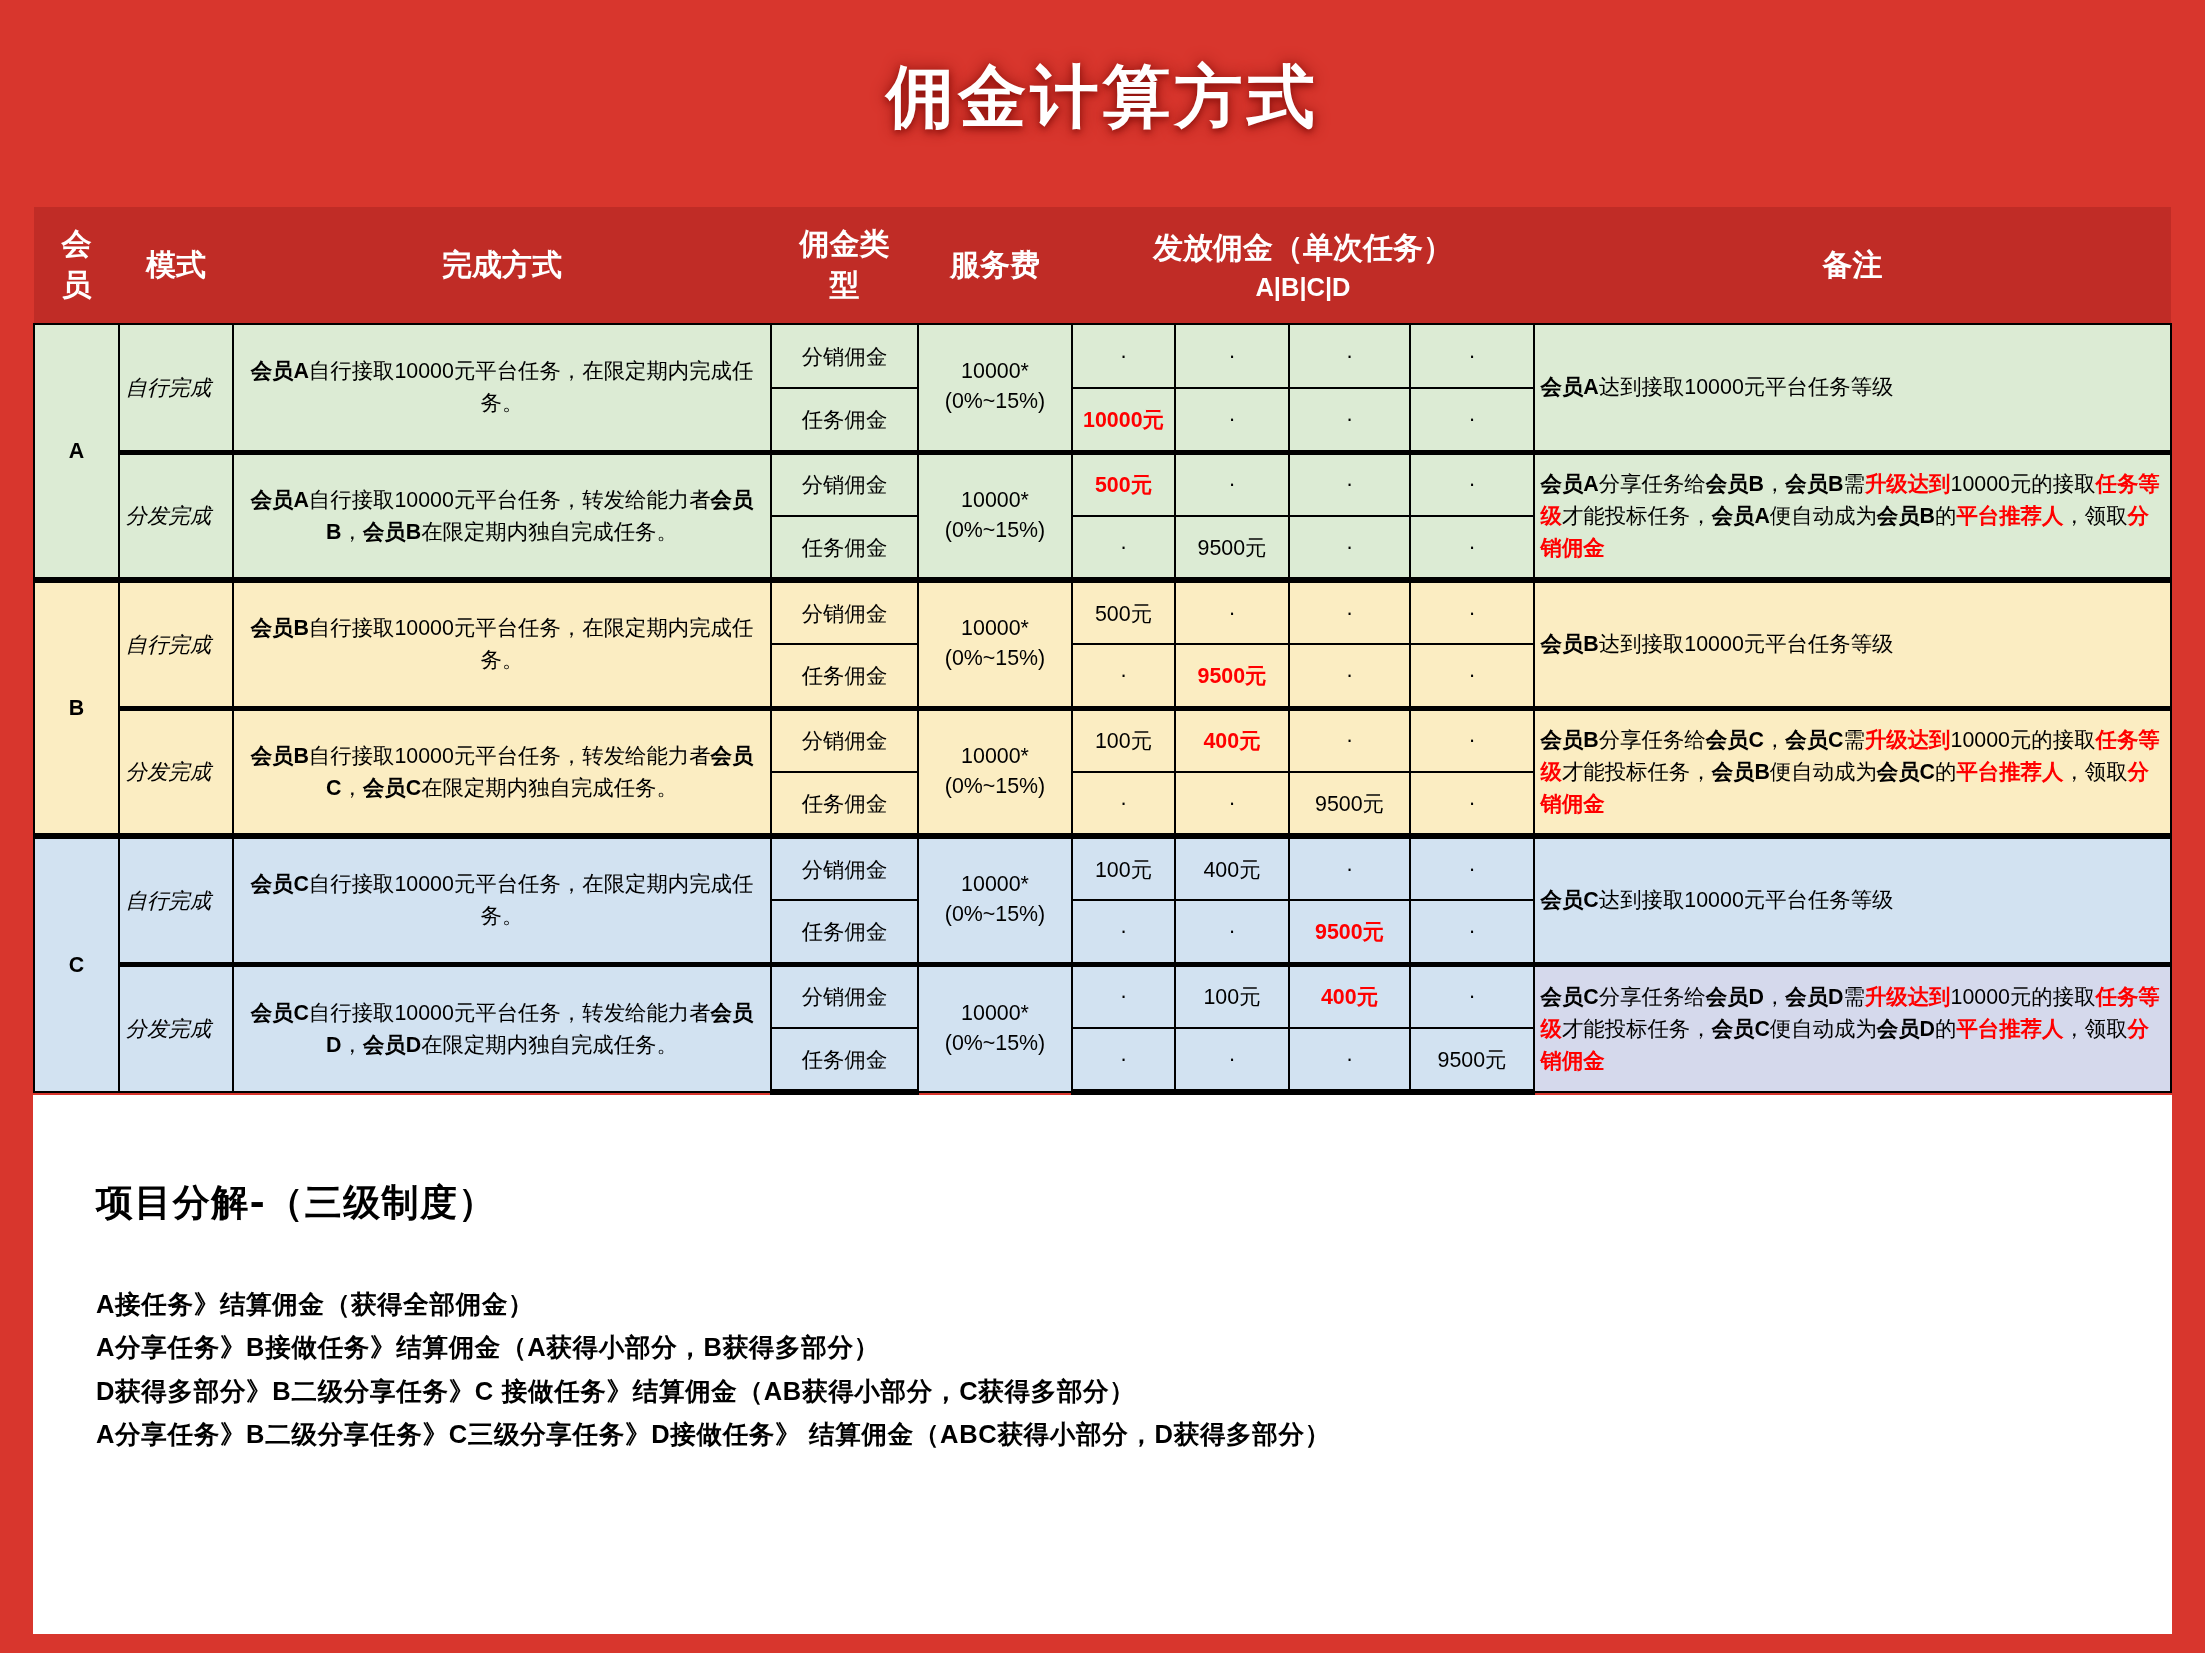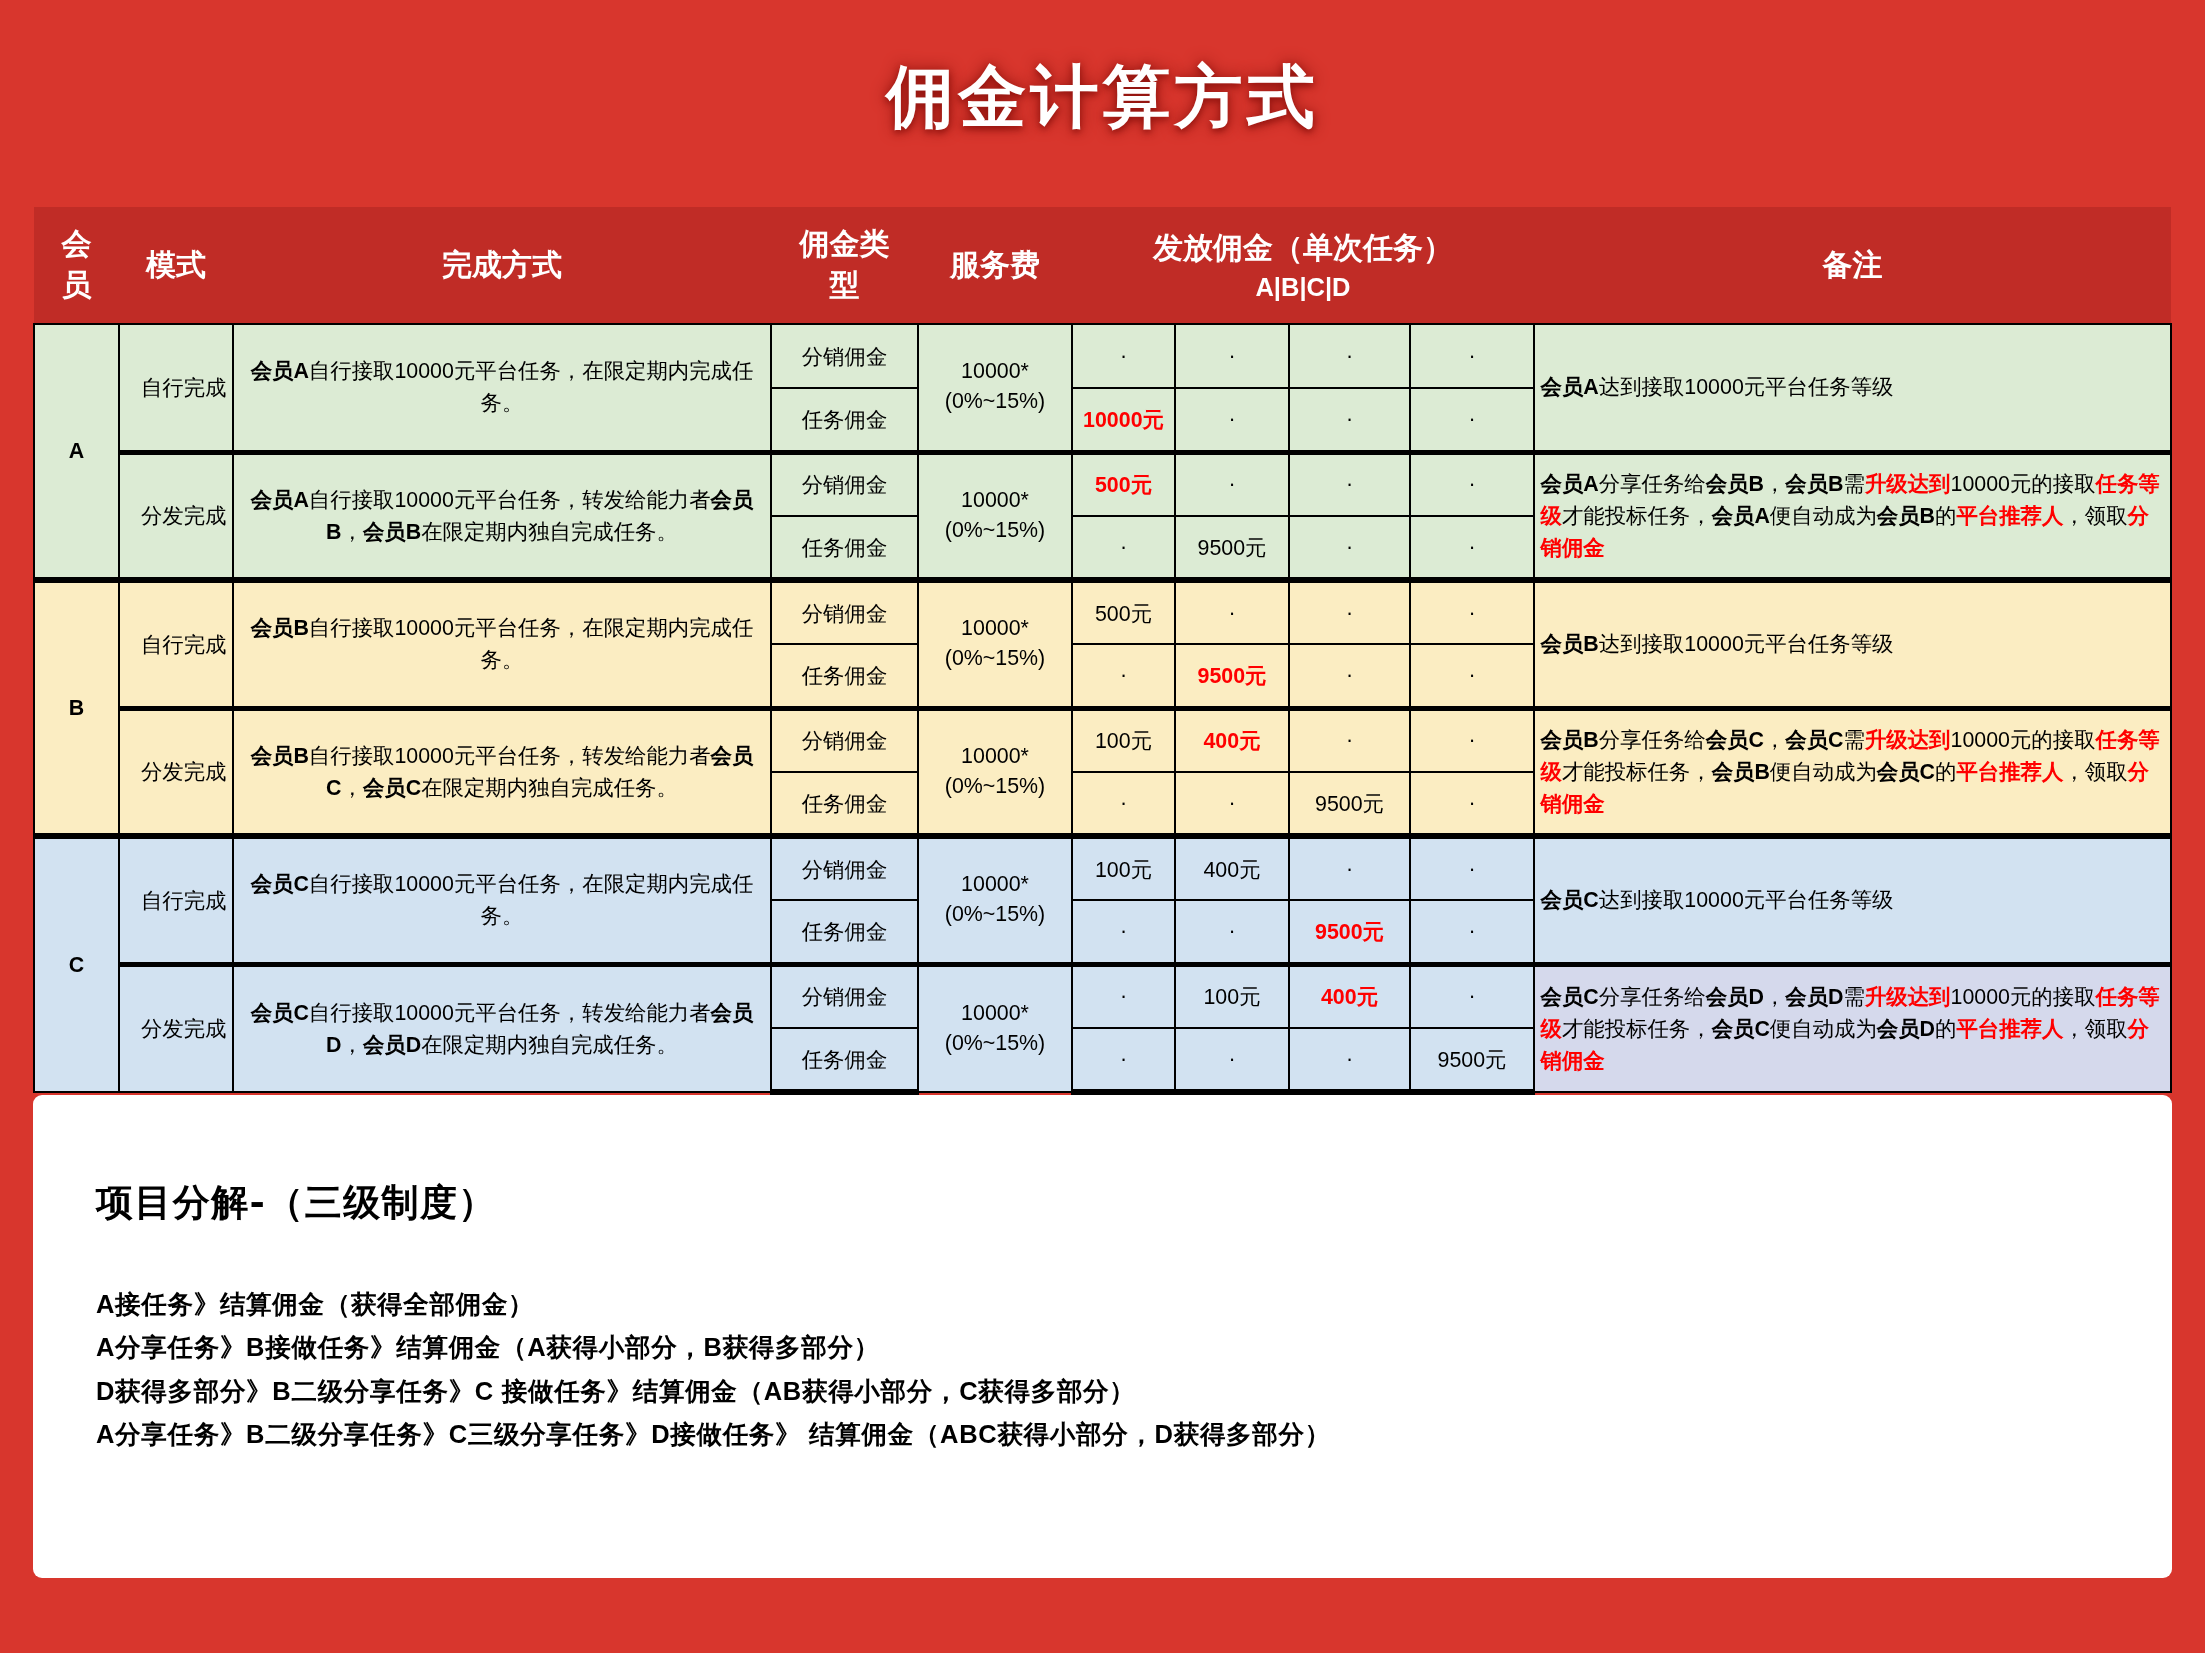--- a/index.html
+++ b/index.html
@@ -36,33 +36,32 @@
   tr.row-tall{height:93px;}
   tr.mode-sep td{border-top:5.5px solid var(--border_black);}
   tr.sec-sep td{border-top:6.2px solid var(--border_black);}
   tr.grp-end td{border-bottom:5.5px solid var(--border_black);}
   tr.table-end td{border-bottom:6.2px solid var(--border_black);}
   tr.sec-a td{background:var(--section_a);}
   tr.sec-b td{background:var(--section_b);}
   tr.sec-c td{background:var(--section_c);}
   td.remark-lav{background:var(--remark_lavender) !important;}
   .cell-member{text-align:center;font-size:29px;font-weight:600;}
-  .cell-mode{text-align:right;font-size:23px;}
+  .cell-mode{text-align:left;font-size:23px;font-style:italic;}
   .cell-method{text-align:center;vertical-align:top;padding:6.9px 8.3px;line-height:1.5;}
   .cell-type{text-align:center;font-size:23px;}
   .cell-fee{text-align:center;font-size:20.7px;line-height:1.4;}
   .cell-val{text-align:center;font-size:20.7px;}
   .cell-remark{text-align:left;vertical-align:top;padding:5.5px 9.6px;line-height:1.5;font-size:22px;}
   .val-red{color:var(--highlight_red);font-weight:bold;}
   .seg-b{font-weight:bold;}
   .seg-r{color:var(--highlight_red);font-weight:bold;}
   .panel{
-    background:var(--panel_white);height:483px;box-sizing:border-box;
+    background:var(--panel_white);height:539px;box-sizing:border-box;
     padding:83px 27.6px 0 63px;
-    border-radius:9px;
   }
   .panel h2{
     margin:0 0 59px 0;font-family:"DejaVu Serif", serif;font-weight:800;
     font-size:37px;letter-spacing:1.4px;color:#000;
   }
   .breakdown-line{font-size:25.5px;font-weight:700;margin:0 0 8.3px 0;letter-spacing:0.7px;}
 </style>
 </head>
 <body>
 

